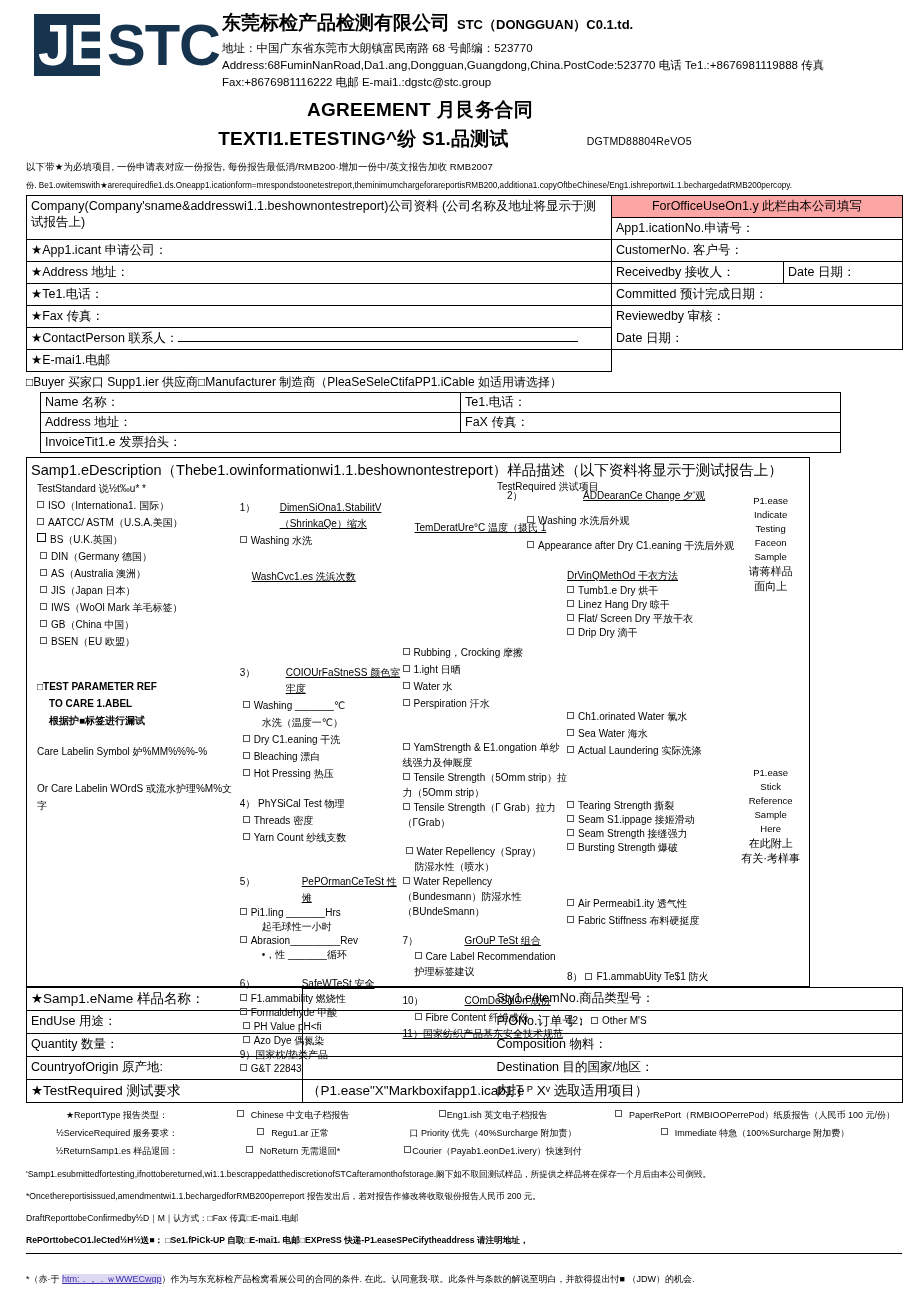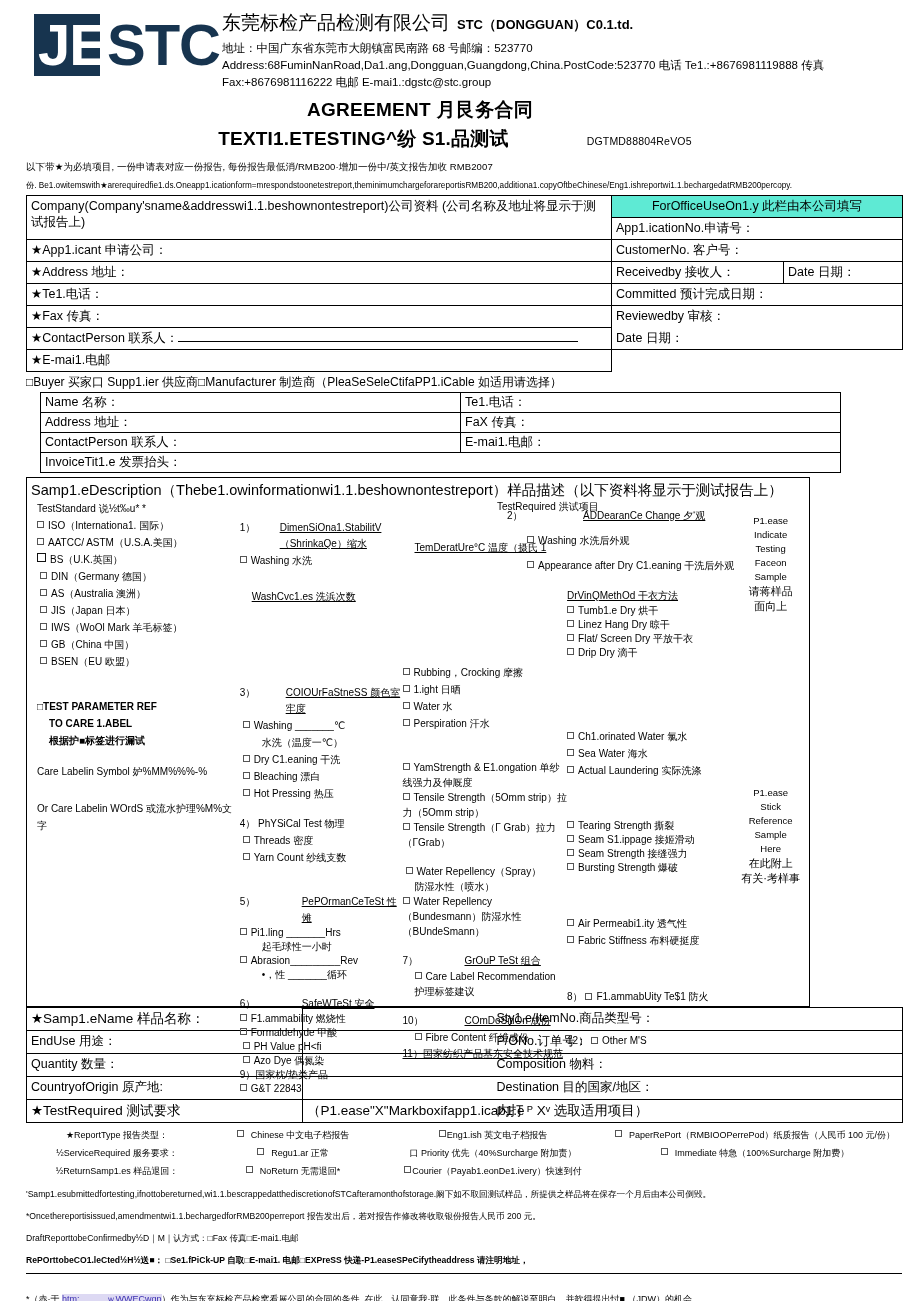--- a/index.html
+++ b/index.html
@@ -60,21 +60,21 @@
     flex: 1;
   }
   .co-name-row {
     display: flex;
     align-items: baseline;
     gap: 7px;
     margin-bottom: 4px;
   }
   .co-cn {
     font-size: 19px;
-    font-weight: normal;
+    font-weight: bold;
     letter-spacing: 0px;
   }
   .co-en {
     font-size: 13px;
     font-weight: bold;
   }
   .co-line {
     font-size: 11.5px;
     line-height: 17px;
     white-space: nowrap;
@@ -146,21 +146,21 @@
     line-height: 16px;
     height: 17px;
   }
   .tbl-company td.noborder-b { border-bottom: none; }
   .tbl-company td.noborder-t { border-top: none; }
   .hdr-cell {
     font-size: 12.5px;
     line-height: 15px;
   }
   .office-hdr {
-    background: #5eead4;
+    background: #fca5a5;
     text-align: center;
     font-size: 12.5px;
   }
 
   .line-fill {
     display: inline-block;
     border-bottom: 1px solid #000;
     height: 11px;
     vertical-align: baseline;
   }
@@ -386,24 +386,20 @@
         <col style="width:380px">
       </colgroup>
     <tbody>
         <tr>
       <td>Name 名称：</td>
       <td style="border-left:none">Te1.电话：</td>
     </tr>
     <tr>
       <td>Address 地址：</td>
       <td style="border-left:none">FaX 传真：</td>
-    </tr>
-    <tr>
-      <td>ContactPerson 联系人：</td>
-      <td style="border-left:none">E-mai1.电邮：</td>
     </tr>
     <tr>
       <td colspan="2">InvoiceTit1.e 发票抬头：</td>
     </tr>
   </tbody>
     </table>
 
   <div class="sample-box">
     <div class="samp-title">Samp1.eDescription（Thebe1.owinformationwi1.1.beshownontestreport）样品描述（以下资料将显示于测试报告上）</div>
     <div class="testreq-label">TestRequired 洪试项目</div>

